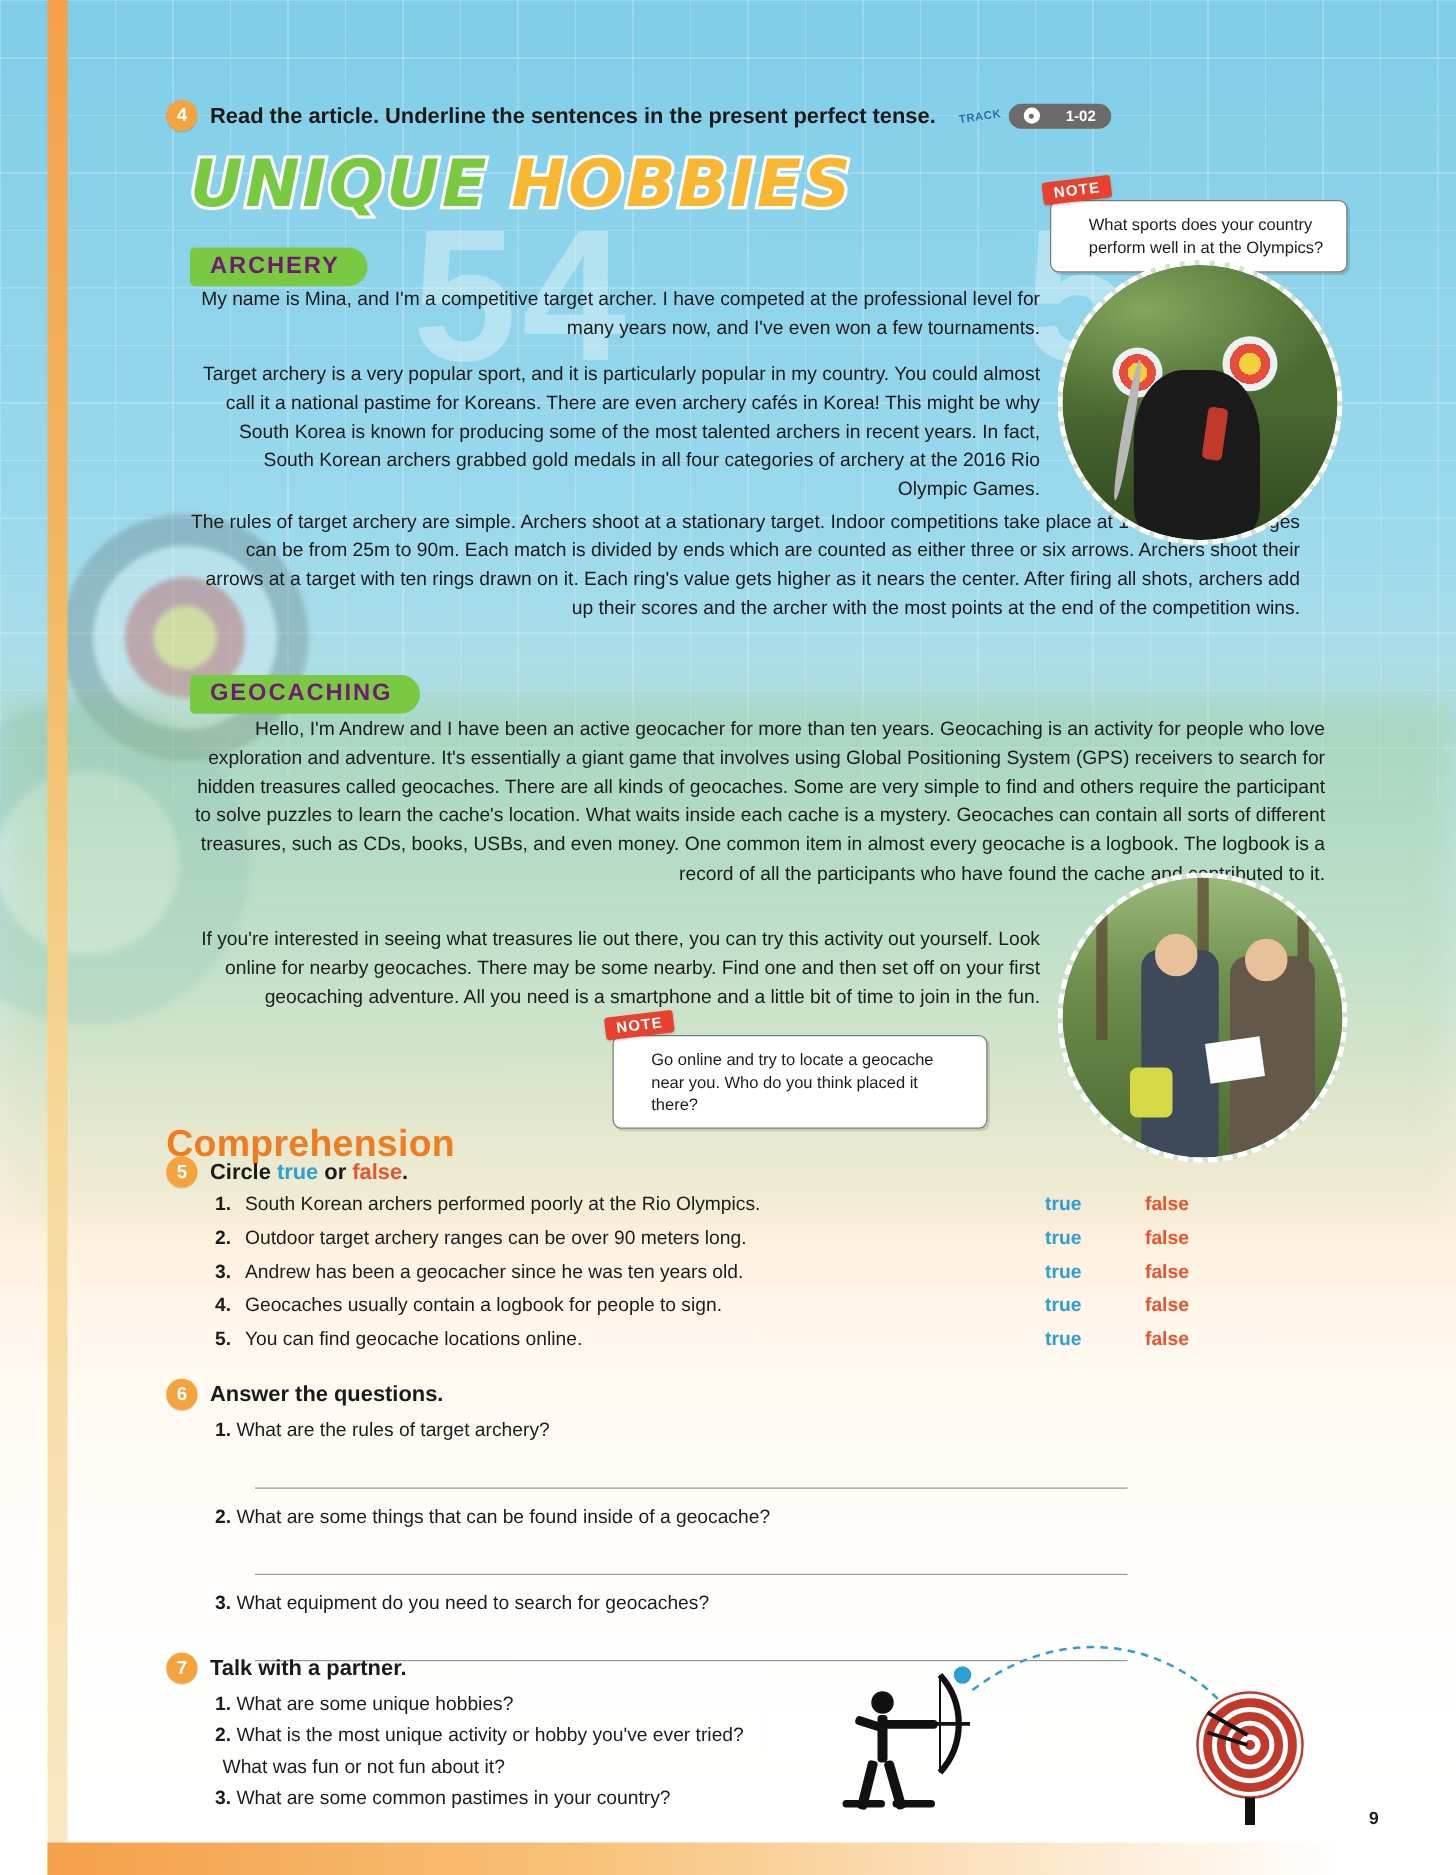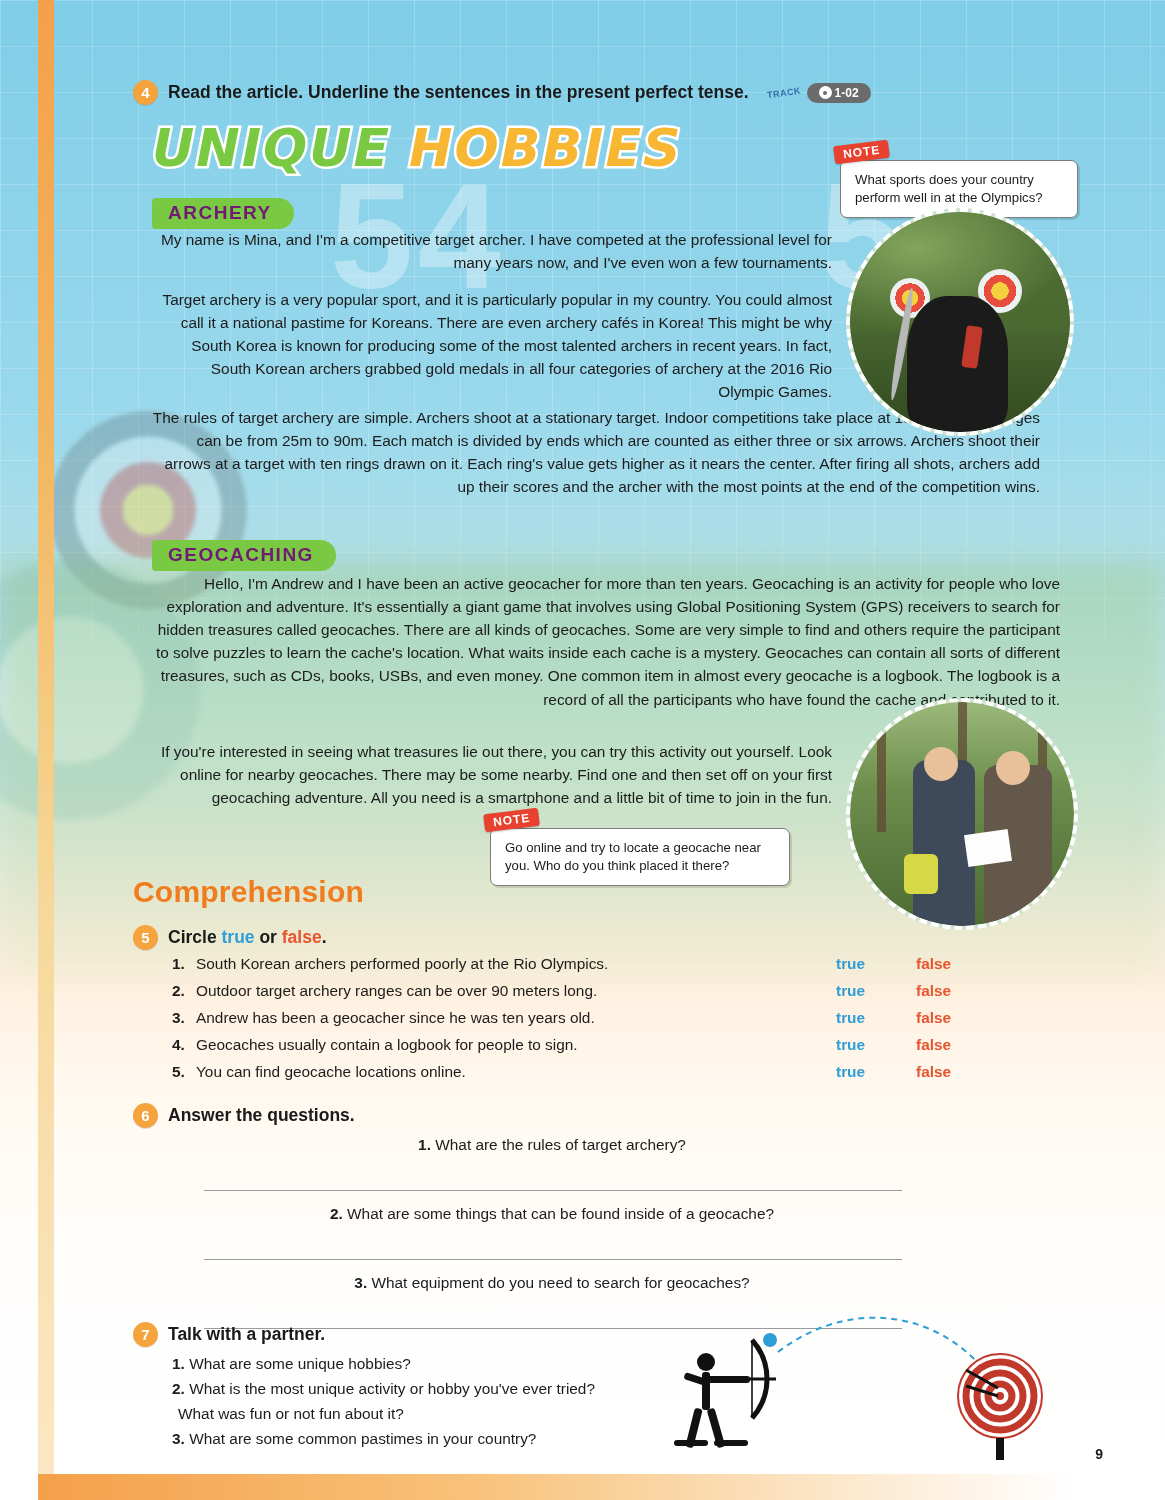--- a/index.html
+++ b/index.html
@@ -71,21 +71,21 @@
 
   .track-chip{
     display:inline-flex;align-items:center;gap:6px;margin-left:8px;
   }
   .track-label{
     font-size:9px;font-weight:bold;color:#2c6ea8;transform:rotate(-8deg);
     letter-spacing:.5px;
   }
   .track-pill{
     background:#6b6b6b;color:#fff;font-size:12px;font-weight:bold;
-    padding:3px 12px;border-radius:11px;display:flex;align-items:center;gap:3px;
+    padding:3px 12px;border-radius:11px;display:flex;align-items:center;gap:21px;
   }
   .track-dot{width:13px;height:13px;border-radius:50%;background:#fff;position:relative;}
   .track-dot:after{content:"";position:absolute;left:4.5px;top:4.5px;width:4px;height:4px;border-radius:50%;background:#6b6b6b;}
 
   
   .unique-title{
     position:absolute;left:152px;top:118px;
     font-size:52px;font-weight:bold;font-style:italic;letter-spacing:2px;
     font-family:"DejaVu Sans",sans-serif;
   }
@@ -116,21 +116,21 @@
     position:absolute;
   }
   .note-flag{
     position:absolute;left:-6px;top:-17px;
     background:#e8412f;color:#fff;font-size:12px;font-weight:bold;letter-spacing:1px;
     padding:2px 9px;border-radius:3px;transform:rotate(-7deg);
     box-shadow:0 1px 2px rgba(0,0,0,.2);
   }
   .note-box{
     background:#ffffff;border:1.5px solid #7c7c7c;border-radius:7px;
-    padding:10px 14px 10px 14px;font-size:13.2px;line-height:1.35;color:#1c1c1c;
+    padding:10px 14px 10px 30px;font-size:13.2px;line-height:1.35;color:#1c1c1c;
     box-shadow:2px 2px 0 rgba(0,0,0,.12);
   }
 
   
   .photo{
     position:absolute;border-radius:50%;
     border:4px dashed #ffffff;
     background:#cfe3cf;overflow:hidden;
   }
   .photo .inner{position:absolute;inset:0;border-radius:50%;overflow:hidden;}
@@ -154,29 +154,29 @@
   .ph-geo .trunk{position:absolute;top:0;width:9px;height:58%;background:#5d4a32;opacity:.75;}
   .ph-geo .p1{position:absolute;left:28%;top:26%;width:28%;height:74%;background:#3e4a5a;border-radius:14px 14px 4px 4px;}
   .ph-geo .p1h{position:absolute;left:33%;top:20%;width:34px;height:34px;border-radius:50%;background:#e8c09a;}
   .ph-geo .p2{position:absolute;left:60%;top:28%;width:30%;height:72%;background:#63584a;border-radius:14px 14px 4px 4px;}
   .ph-geo .p2h{position:absolute;left:65%;top:22%;width:34px;height:34px;border-radius:50%;background:#e8c09a;}
   .ph-geo .paper{position:absolute;left:52%;top:58%;width:44px;height:32px;background:#fdfdfd;transform:rotate(-8deg);}
   .ph-geo .bag{position:absolute;left:24%;top:68%;width:34px;height:40px;background:#d6d845;border-radius:6px;}
 
   
   .comp-title{
-    font-size:30px;font-weight:bold;color:#f07c1e;letter-spacing:.2px;
+    font-size:30px;font-weight:bold;color:#f07c1e;letter-spacing:.2px;margin-top:24px;
   }
   .tf-row{display:flex;align-items:baseline;font-size:15.4px;color:#1c1c1c;margin-bottom:9px;}
   .tf-idx{width:24px;font-weight:bold;}
   .tf-q{flex:0 0 640px;}
   .tf-true{color:#2e9ed6;font-weight:bold;width:80px;}
   .tf-false{color:#e8542f;font-weight:bold;}
 
-  .q-row{font-size:15.4px;color:#1c1c1c;margin-bottom:6px;text-align:center;}
+  .q-row{font-size:15.4px;color:#1c1c1c;margin-bottom:6px;}
   .q-row b{font-weight:bold;}
   .answer-line{border-bottom:1.2px solid #9a9a9a;height:30px;margin:0 0 14px 32px;width:698px;}
 
   .partner-row{font-size:15.4px;color:#1c1c1c;margin-bottom:7px;}
 
   
   .archer-illo{position:absolute;left:660px;top:1300px;width:420px;height:160px;}
   .page-num{position:absolute;right:62px;bottom:38px;font-size:14px;font-weight:bold;color:#1b1b1b;}
 
   .circle-word-true{color:#2e9ed6;font-weight:bold;}

